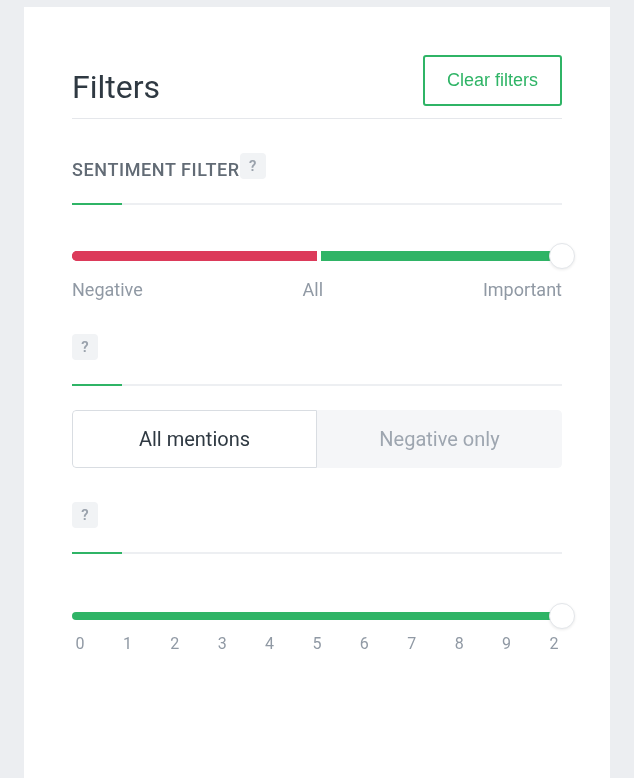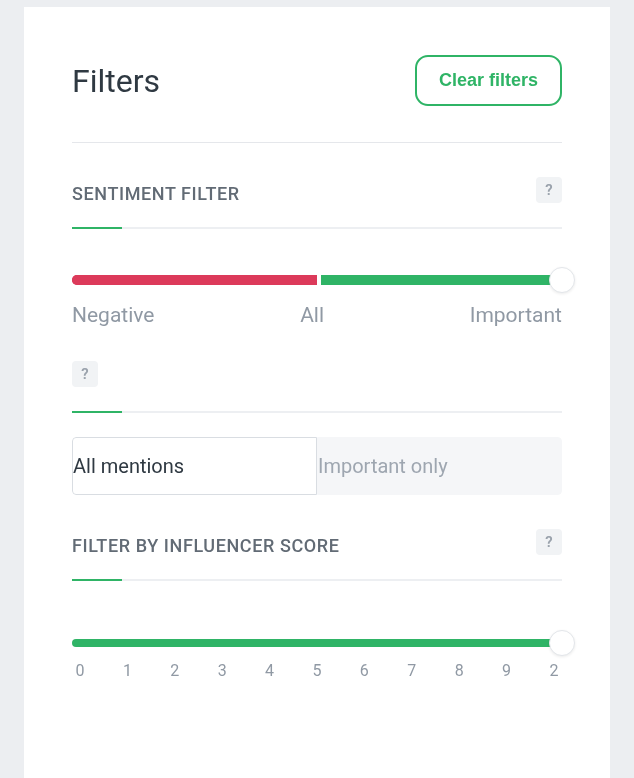--- a/index.html
+++ b/index.html
@@ -15,45 +15,44 @@
       padding: 7px 24px 0 24px;
     }
     .panel {
       background: #ffffff;
       height: 100%;
       padding: 48px 48px 0 48px;
     }
     .panel-header {
       display: flex;
       justify-content: space-between;
-      align-items: center;
-      padding-bottom: 36px;
+      align-items: flex-end;
+      padding-bottom: 12px;
       border-bottom: 1px solid #e5e7eb;
     }
     .panel-title {
       font-size: 32px;
       font-weight: 400;
       color: #2f3942;
     }
     .clear-button {
       background: #ffffff;
       border: 2px solid #2fb466;
       color: #2fb466;
       font-size: 18px;
-      font-weight: 700;
+      font-weight: 400;
       padding: 13px 22px;
-      border-radius: 13px;
+      border-radius: 3px;
       cursor: pointer;
     }
     .section {
       margin-top: 40px;
     }
     .section-header-row {
       display: flex;
-      justify-content: space-between;
       align-items: flex-start;
     }
     .section-title {
       font-size: 18px;
       font-weight: 500;
       color: #626b75;
       letter-spacing: 0.6px;
       text-transform: uppercase;
     }
     .help-badge {
@@ -122,32 +121,32 @@
       top: 50%;
       transform: translate(-50%, -50%);
       box-shadow: 0 1px 3px rgba(0,0,0,0.08);
       cursor: grab;
     }
     .sentiment-labels {
       margin-top: 18px;
       display: flex;
       justify-content: space-between;
       color: #9099a4;
-      font-size: 21px;
+      font-size: 18px;
     }
     
     .toggle-group {
       margin-top: 24px;
       display: flex;
       border-radius: 4px;
       overflow: hidden;
     }
     .toggle-option {
       flex: 1;
-      text-align: left;
+      text-align: center;
       padding: 16px 0;
       font-size: 20px;
       cursor: pointer;
     }
     .toggle-selected {
       background: #ffffff;
       border: 1px solid #d9dde2;
       color: #2f3942;
       border-top-left-radius: 4px;
       border-bottom-left-radius: 4px;
@@ -214,27 +213,26 @@
   </div>
 
   <div class="section">
     <div class="section-header-row">
       <div class="help-badge">?</div>
     </div>
     <div class="section-underline"></div>
 
     <div class="toggle-group">
       <div class="toggle-option toggle-selected">All mentions</div>
-      <div class="toggle-option toggle-unselected">Important only</div>
+      <div class="toggle-option toggle-unselected">Negative only</div>
     </div>
   </div>
 
   <div class="section">
     <div class="section-header-row">
-      <div class="section-title">FILTER BY INFLUENCER SCORE</div>
       <div class="help-badge">?</div>
     </div>
     <div class="section-underline"></div>
 
     <div class="inf-slider-wrap">
       <div class="inf-track">
         <div class="slider-handle" style="left:100%;"></div>
       </div>
       <div class="inf-ticks" id="inf-ticks">
           <span class="inf-tick">0</span>

